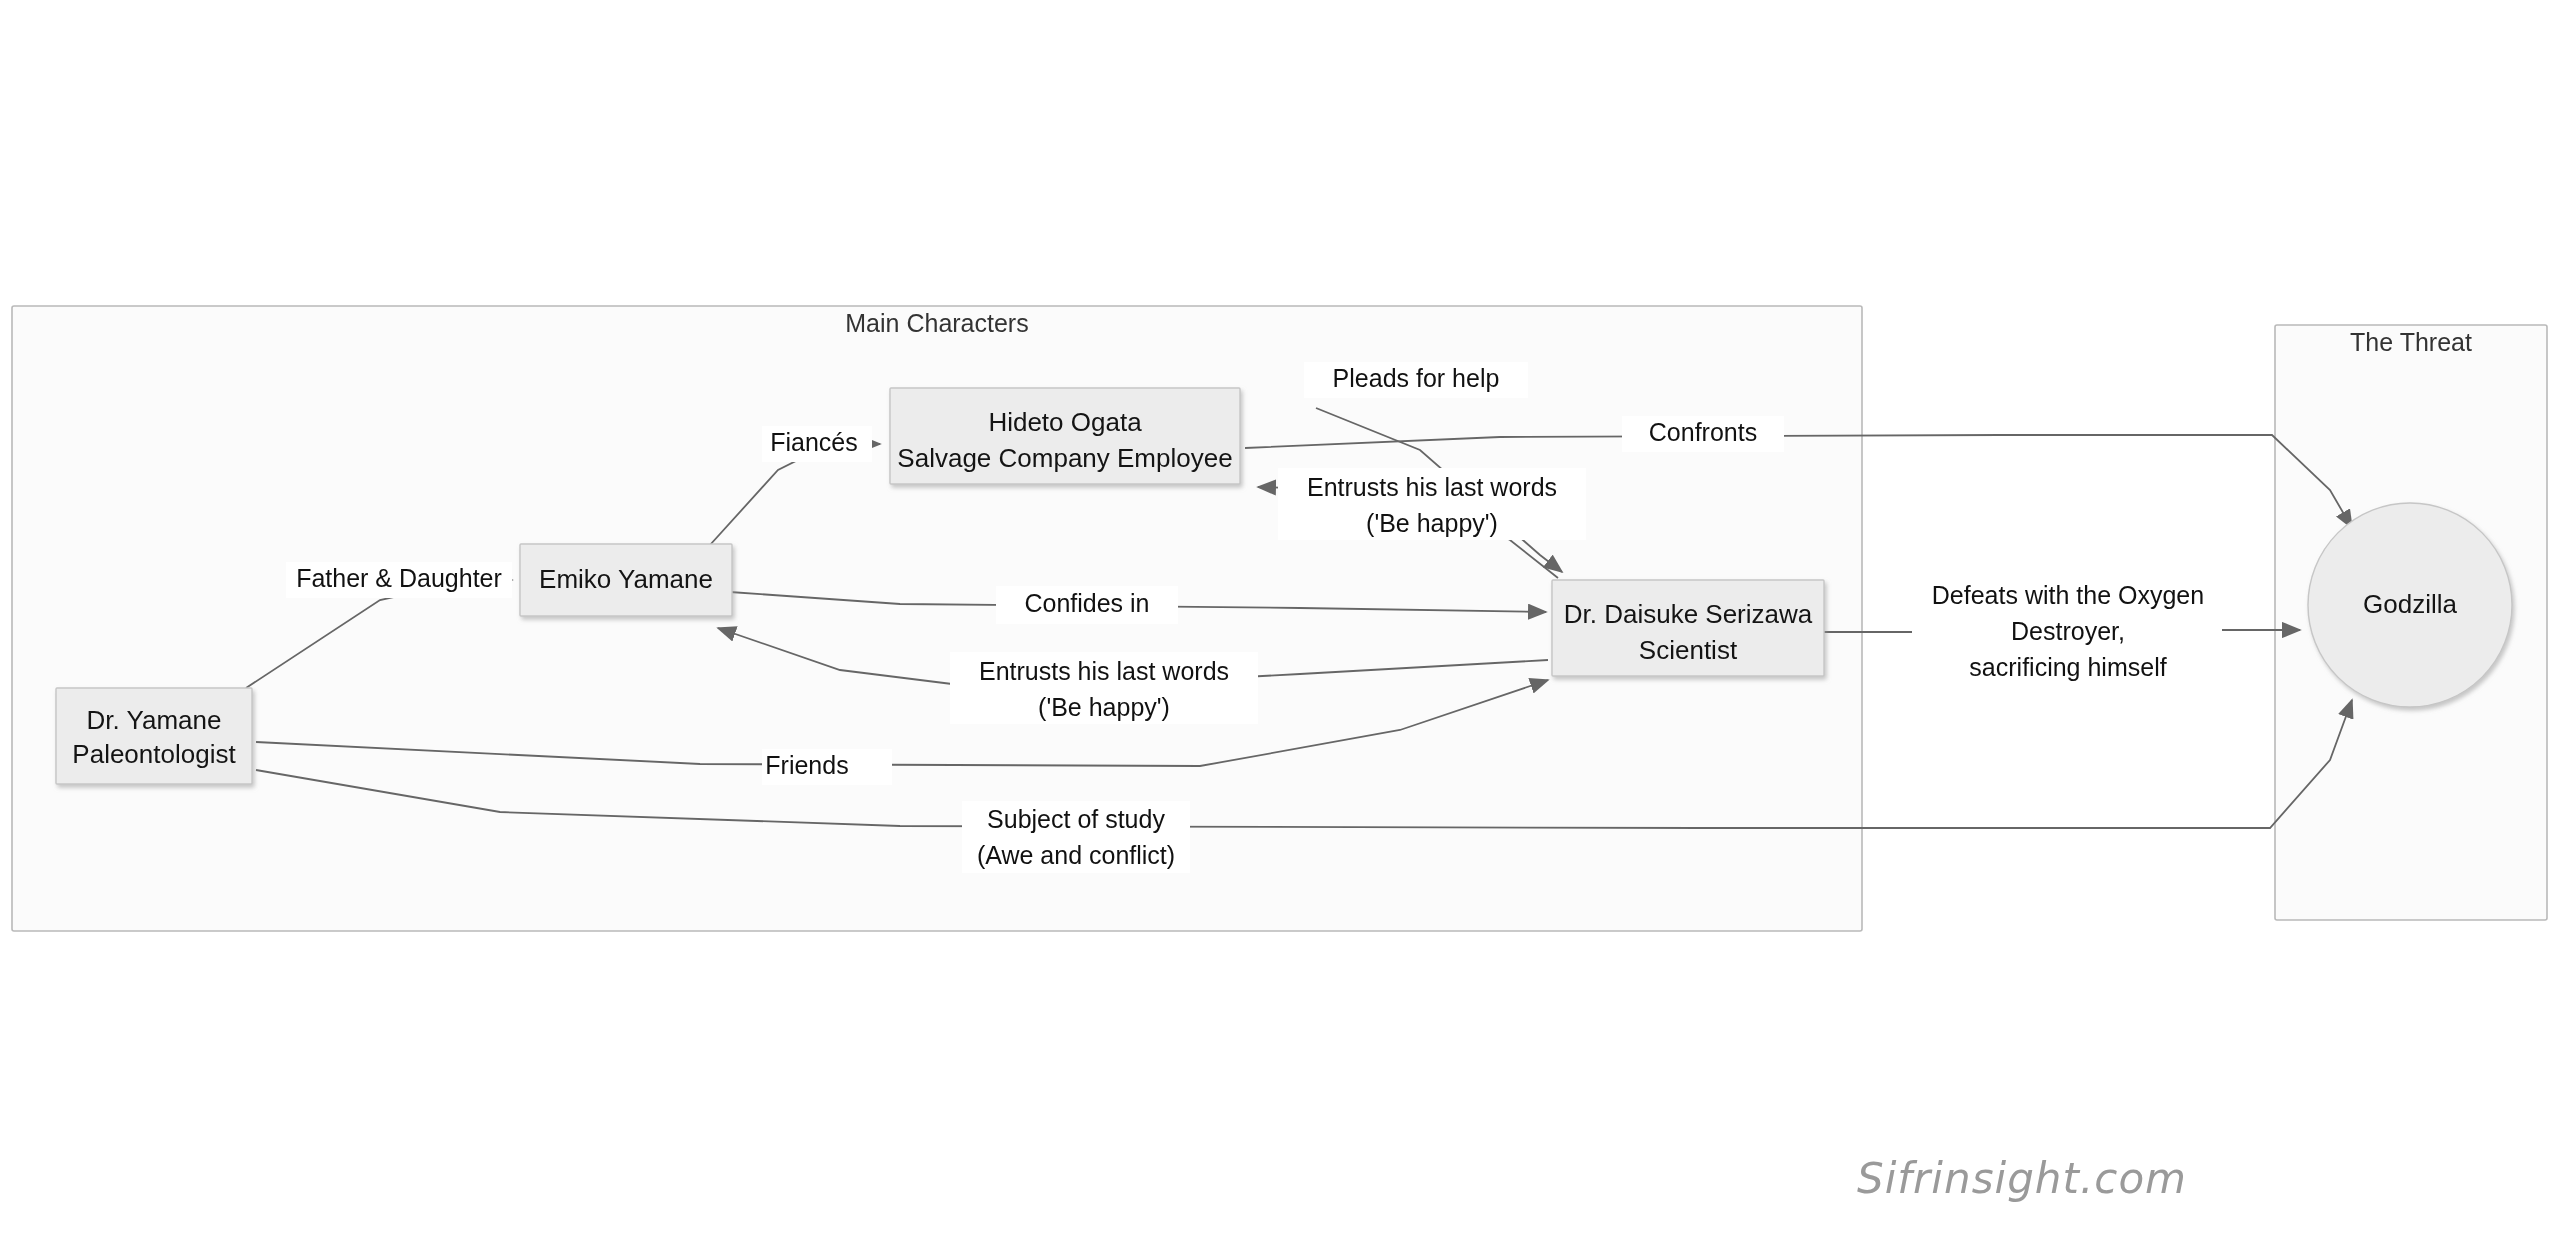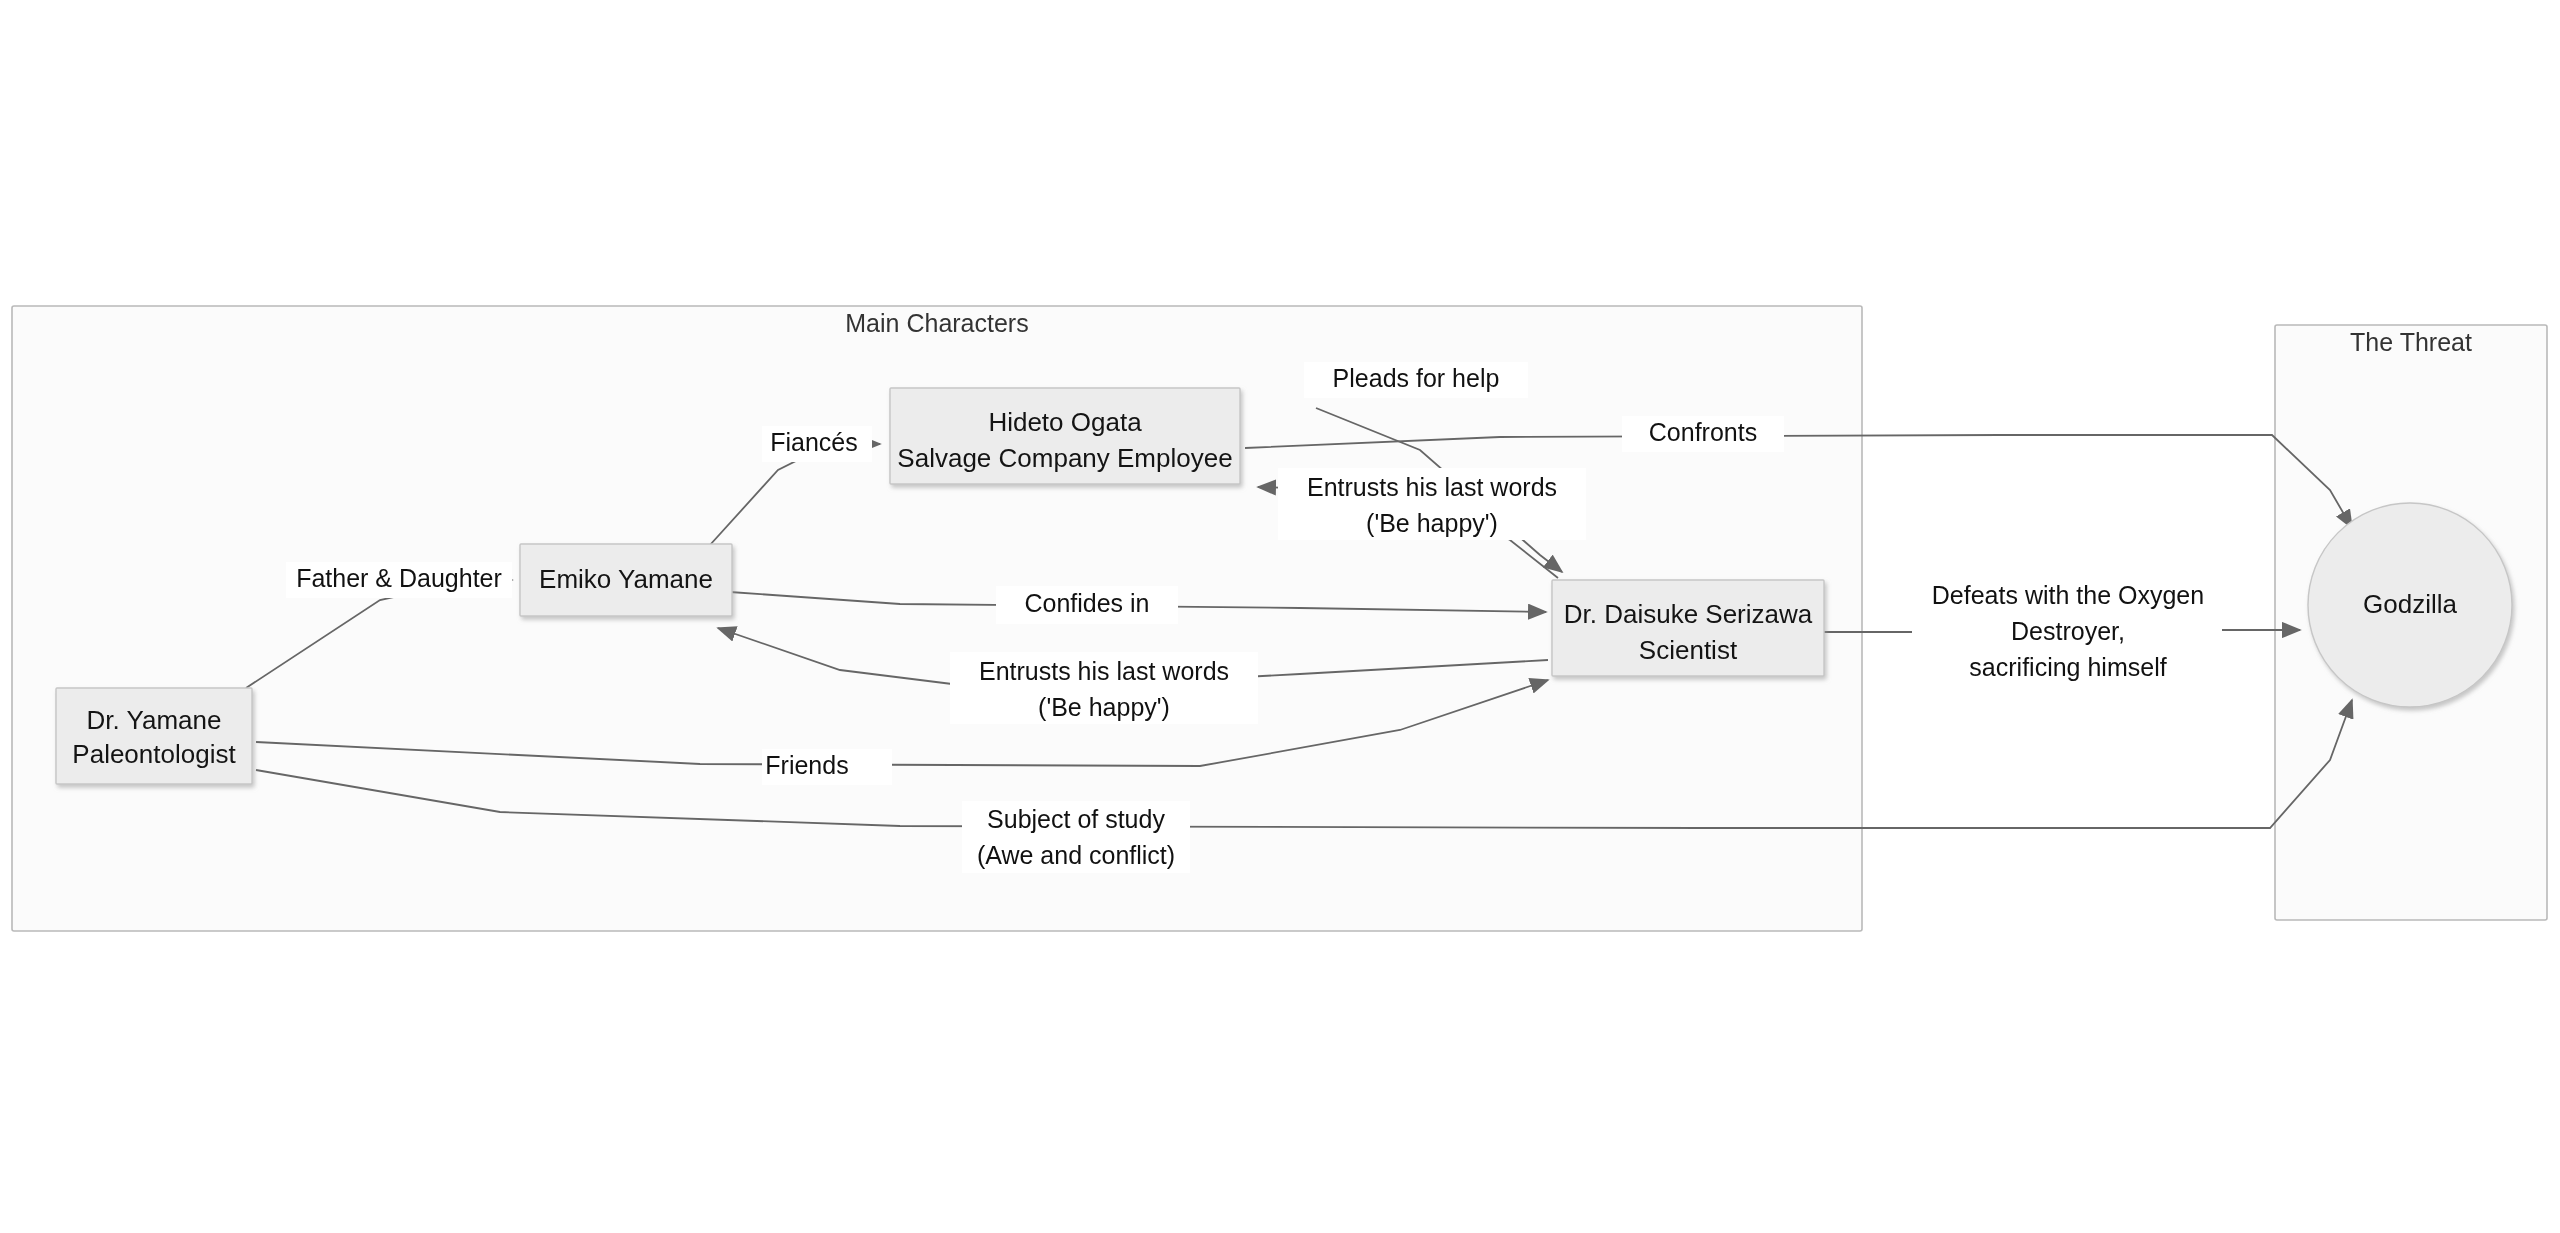--- a/index.html
+++ b/index.html
@@ -197,14 +197,15 @@
       <text class="node-label" x="1688" y="652">Scientist</text>
     </g>
 
     <g>
       <circle class="node-circle" cx="2410" cy="605" r="102" filter="url(#nodeShadow)"></circle>
       <text class="node-label" x="2410" y="606">Godzilla</text>
     </g>
 
   </svg>
 
+  <div class="watermark">Sifrinsight.com</div>
 
 </div>
 
 </body></html>

